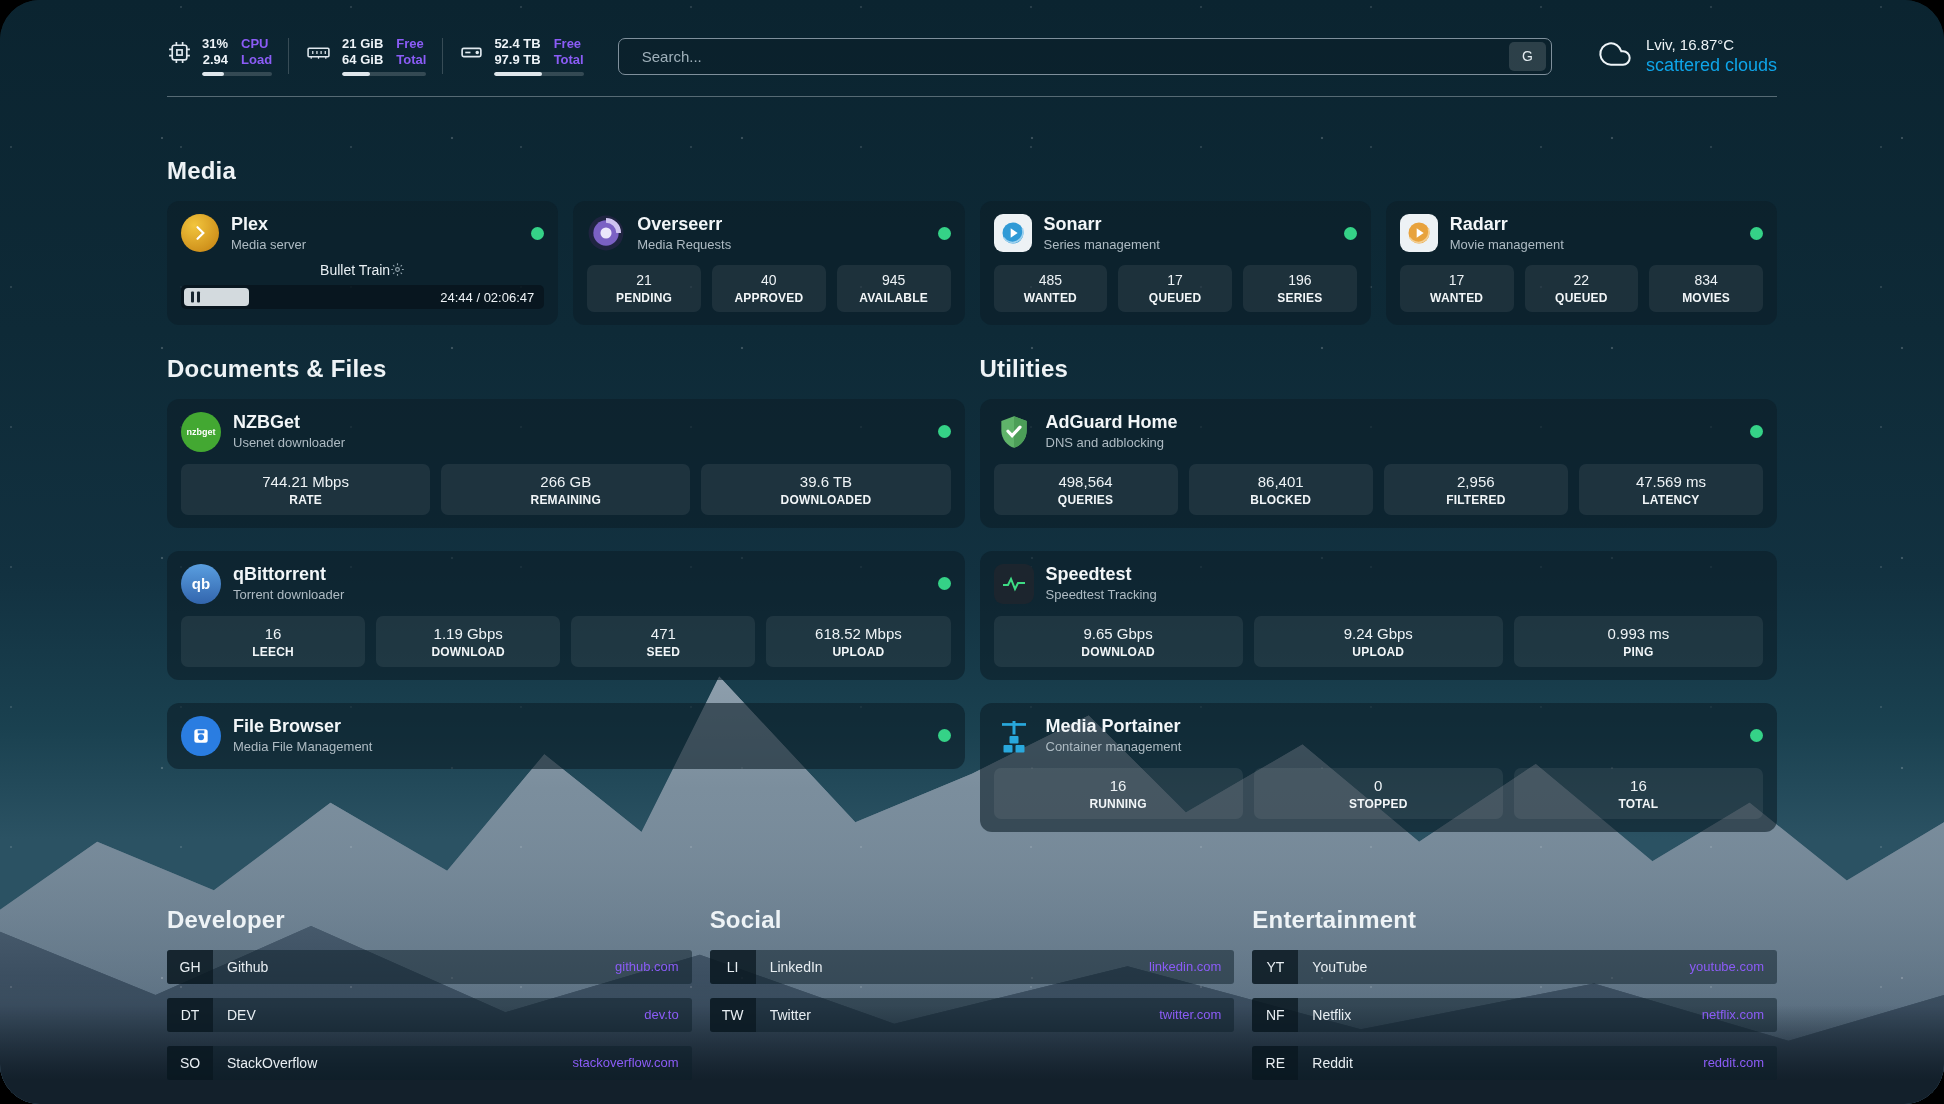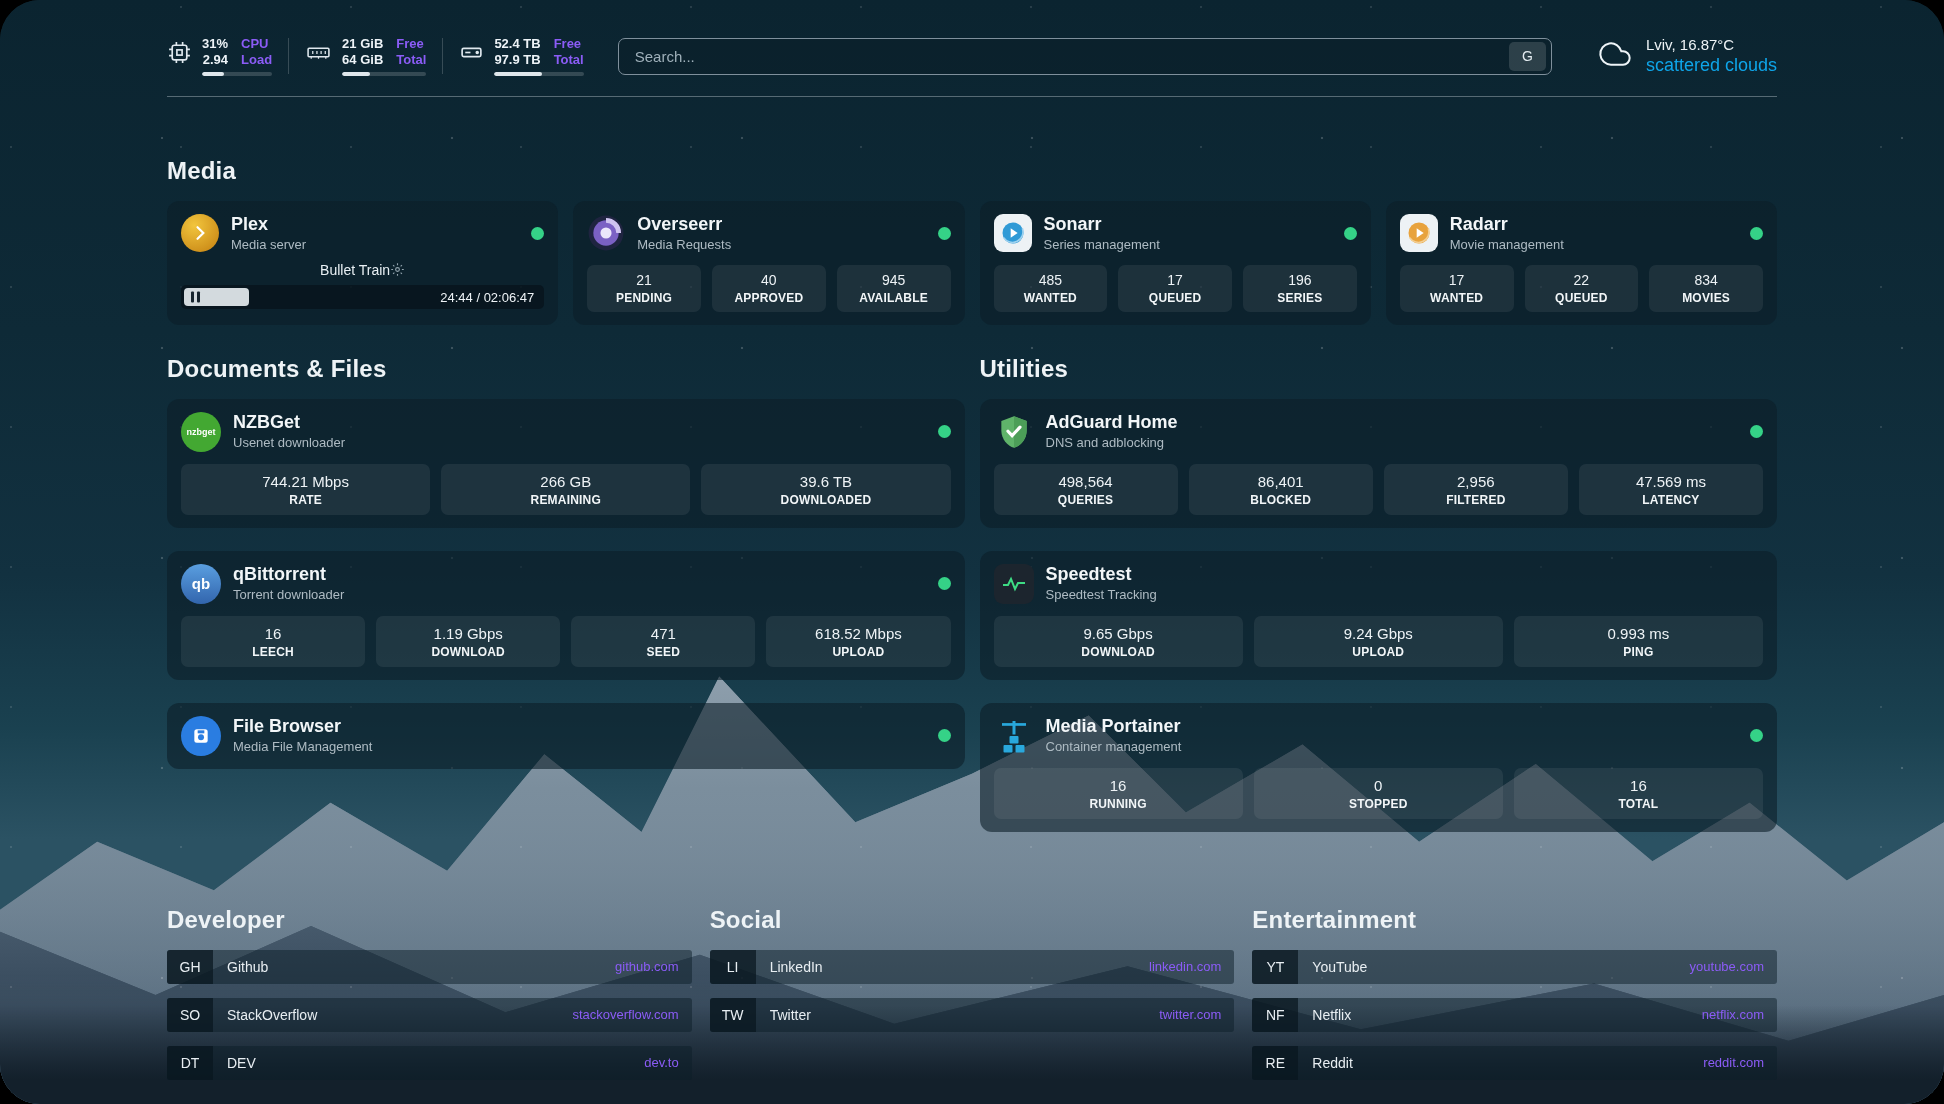--- a/index.html
+++ b/index.html
@@ -34,21 +34,21 @@
   .sys-stat { display:flex; align-items:flex-start; gap:10px; }
   .sys-sep { width:1px; height:36px; background:rgba(255,255,255,.18); margin:0 16px; }
   .sys-icon { display:flex; align-items:center; padding-top:4px; }
   .sys-grid { display:grid; grid-template-columns:auto auto; column-gap:13px; row-gap:1px; font-size:13px; }
   .sys-grid .v { color:#edf3f7; text-align:right; }
   .sys-grid .l { color:#8b5cf6; }
   .sys-bar { grid-column:1/3; height:4px; border-radius:2px; background:rgba(255,255,255,.17); margin-top:4px; overflow:hidden; }
   .sys-fill { height:100%; background:#dfe7ec; border-radius:2px; }
 
   .search-box { flex:1; display:flex; align-items:center; height:37px; margin:0 44px 0 34px;
-    border:1px solid #7f909c; border-radius:7px; background:rgba(8,22,30,.25); padding:0 5px 0 14px; }
+    border:1px solid #7f909c; border-radius:7px; background:rgba(8,22,30,.25); padding:0 5px 0 21px; }
   .search-box input { flex:1; background:transparent; border:none; outline:none; color:#e8eef2; font-size:15px; font-family:inherit; }
   .search-box input::placeholder { color:#9fb0ba; }
   .g-btn { width:37px; height:29px; border-radius:5px; background:rgba(255,255,255,.14); color:#e3ebf0;
     font-size:14px; display:flex; align-items:center; justify-content:center; cursor:pointer; }
 
   .weather { display:flex; align-items:center; gap:12px; cursor:pointer; }
   .weather-loc { font-size:15px; color:#eef3f6; }
   .weather-cond { font-size:18px; color:#0ea5e9; margin-top:2px; }
 
   .divider { border-bottom:1px solid rgba(225,236,242,.35); margin-top:20px; }
@@ -528,29 +528,29 @@
     <div class="bookmarks">
 
       <div>
         <h2 class="section-title">Developer</h2>
         <div class="bm-row">
           <div class="bm-abbr">GH</div>
           <div class="bm-name">Github</div>
           <div class="bm-url">github.com</div>
         </div>
         <div class="bm-row">
+          <div class="bm-abbr">DT</div>
+          <div class="bm-name">DEV</div>
+          <div class="bm-url">dev.to</div>
+        </div>
+        <div class="bm-row">
           <div class="bm-abbr">SO</div>
           <div class="bm-name">StackOverflow</div>
           <div class="bm-url">stackoverflow.com</div>
         </div>
-        <div class="bm-row">
-          <div class="bm-abbr">DT</div>
-          <div class="bm-name">DEV</div>
-          <div class="bm-url">dev.to</div>
-        </div>
       </div>
 
       <div>
         <h2 class="section-title">Social</h2>
         <div class="bm-row">
           <div class="bm-abbr">LI</div>
           <div class="bm-name">LinkedIn</div>
           <div class="bm-url">linkedin.com</div>
         </div>
         <div class="bm-row">

